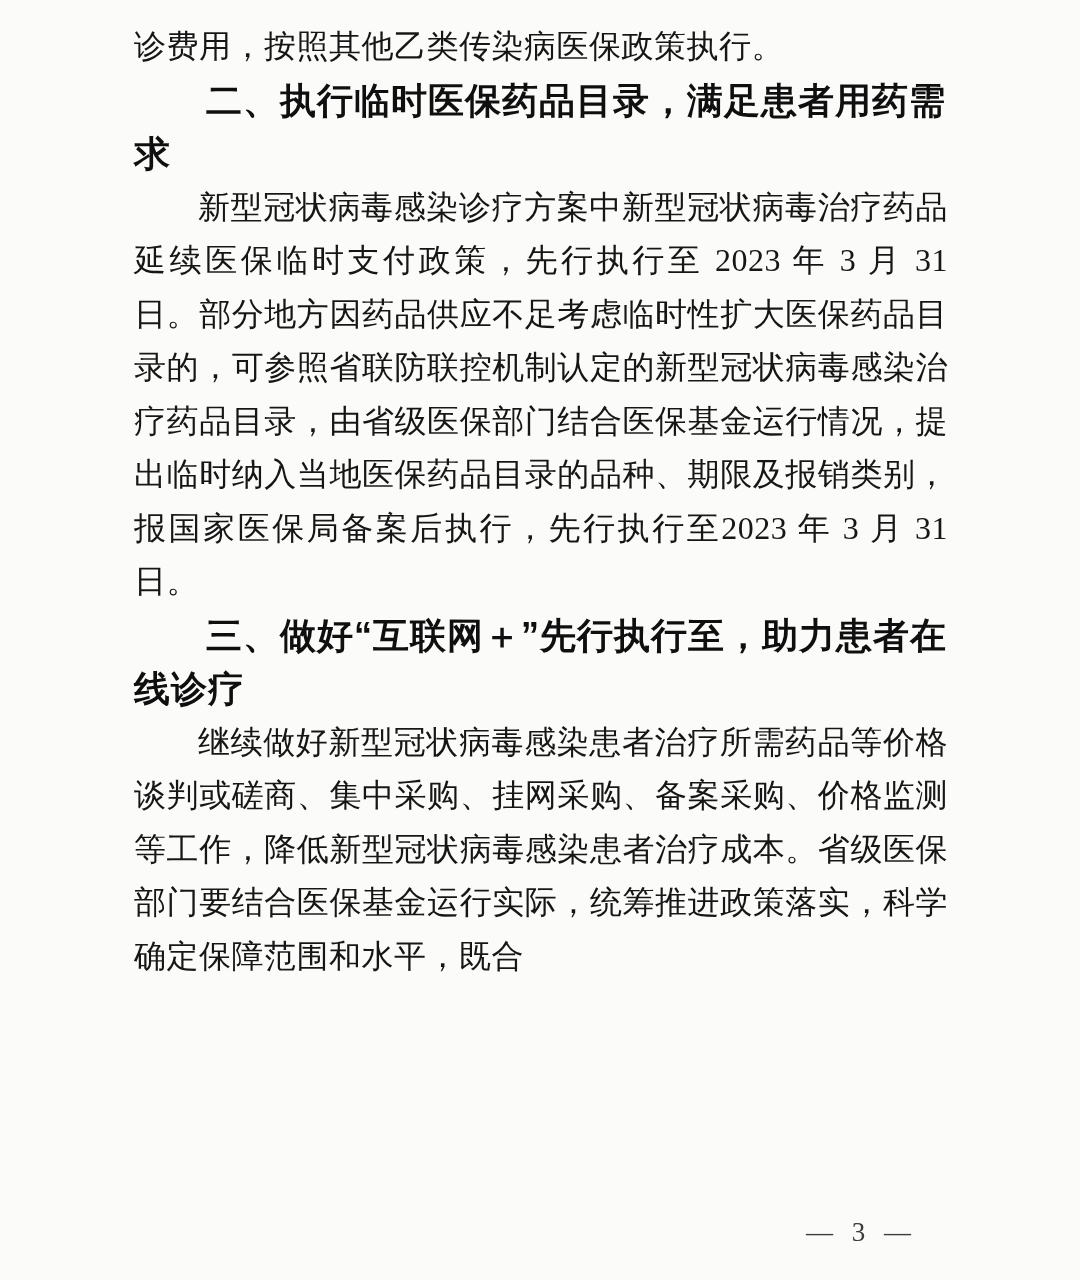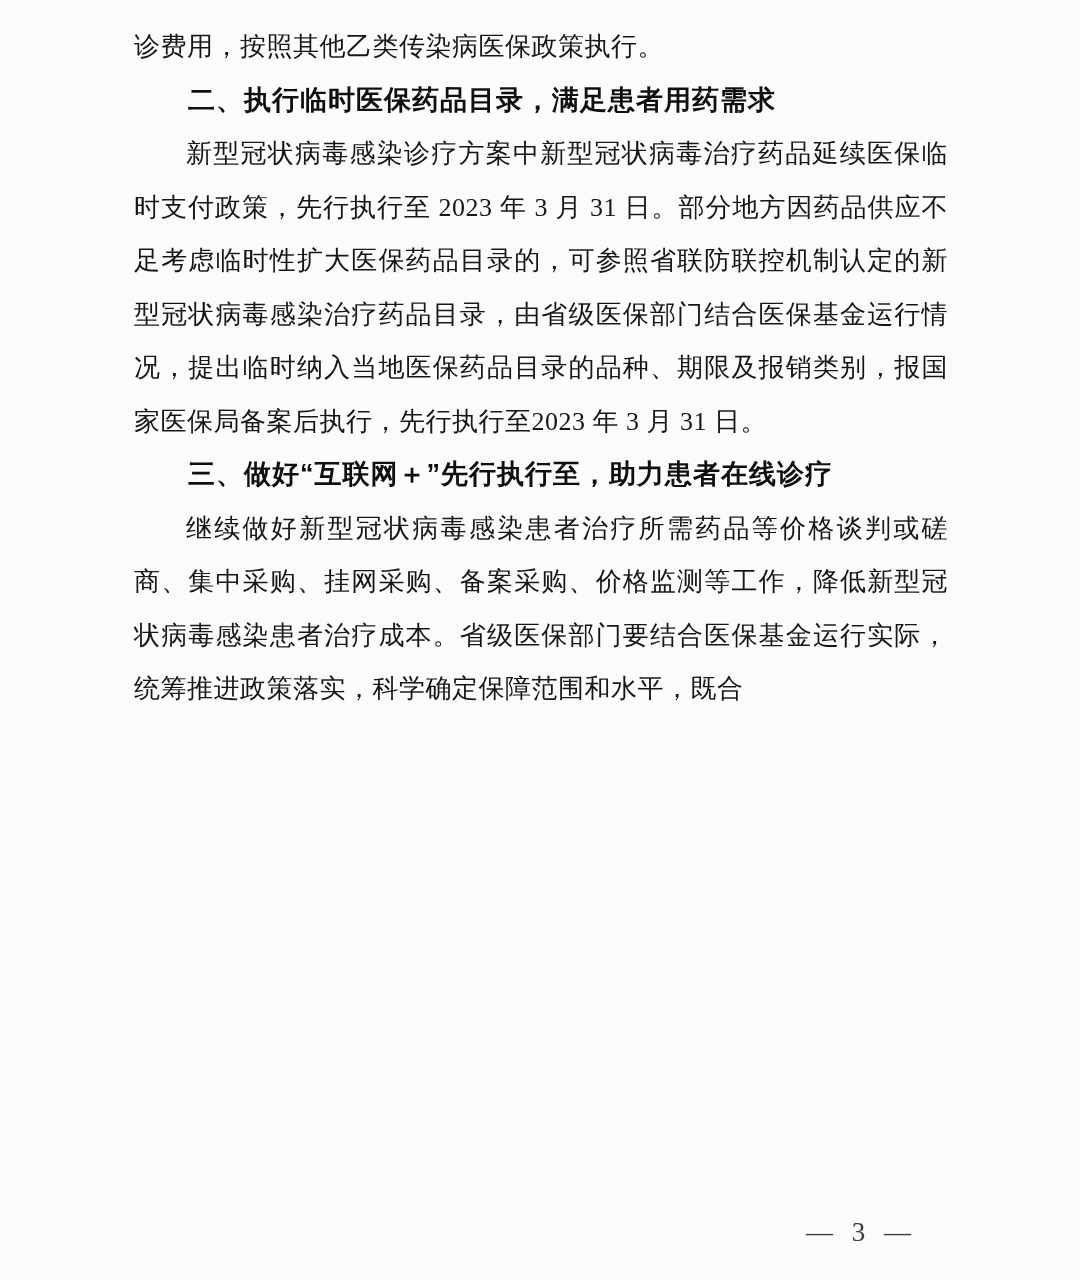--- a/index.html
+++ b/index.html
@@ -17,32 +17,32 @@
     color: #161616;
   }
   .content {
     position: absolute;
     left: 134px;
     top: 20px;
     width: 814px;
   }
   .body-par {
     margin: 0;
-    font-size: 26px;
+    font-size: 32px;
     line-height: 53.5px;
     text-align: justify;
     text-justify: inter-character;
     letter-spacing: 0.5px;
   }
   .indent-2 {
     text-indent: 2em;
   }
   .section-heading {
     margin: 0;
-    font-size: 27px;
+    font-size: 36px;
     line-height: 53.5px;
     font-weight: 700;
     font-family: "Liberation Sans", "DejaVu Sans", sans-serif;
     text-indent: 2em;
     letter-spacing: 1px;
     color: #0f0f0f;
   }
   .page-footer {
     position: absolute;
     left: 806px;

